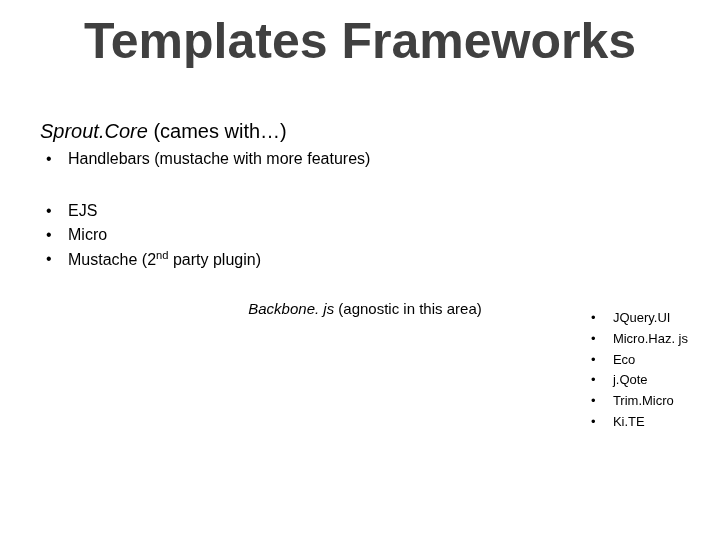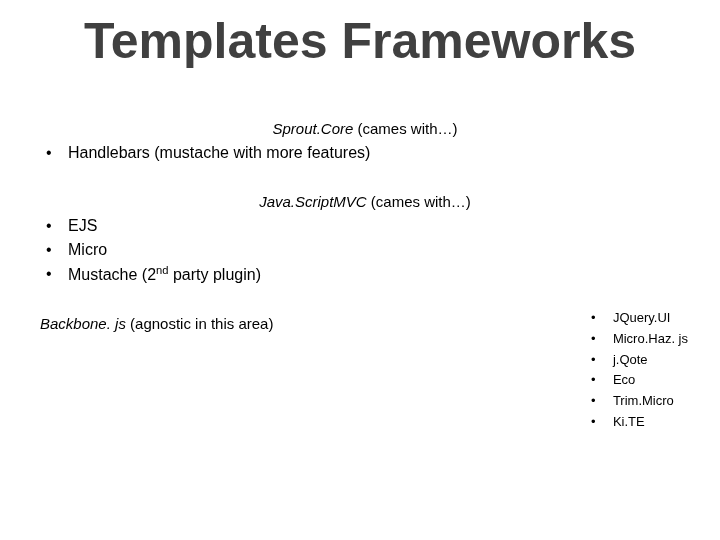--- a/index.html
+++ b/index.html
@@ -18,23 +18,22 @@
       text-align: center;
       padding-top: 12px;
     }
     .content {
       padding: 50px 30px 0 40px;
     }
     .section {
       margin-bottom: 28px;
     }
     .sect-heading {
-      font-size: 15px;
+      font-size: 20px;
       margin-bottom: 4px;
-      text-align: center;
     }
     .sect-heading .fname {
       font-style: italic;
     }
     ul.items {
       list-style: none;
       padding-left: 0;
     }
     ul.items li {
       font-size: 16px;
@@ -44,20 +43,21 @@
     }
     ul.items li::before {
       content: "•";
       position: absolute;
       left: 6px;
       top: 0;
     }
     .standalone {
       font-size: 15px;
       margin-top: 28px;
+      text-align: center;
     }
     .standalone .fname { font-style: italic; }
     .rightcol {
       position: absolute;
       right: 32px;
       top: 308px;
     }
     .rightcol ul.items li {
       font-size: 13px;
       line-height: 1.6;
@@ -74,38 +74,35 @@
   <div class="section">
     <div class="sect-heading">
       <span class="fname">Sprout.Core</span><span> (cames with…)</span>
     </div>
     <ul class="items">
       <li>Handlebars (mustache with more features)</li>
     </ul>
   </div>
 
   <div class="section">
-    <div class="sect-heading">
-      <span class="fname">Java.ScriptMVC</span><span> (cames with…)</span>
-    </div>
     <ul class="items">
       <li>EJS</li>
       <li>Micro</li>
       <li>Mustache (2<sup>nd</sup> party plugin)</li>
     </ul>
   </div>
 
   <div class="standalone">
     <span class="fname">Backbone. js</span><span> (agnostic in this area)</span>
   </div>
 
 </div>
 
 <div class="rightcol">
   <ul class="items">
     <li>JQuery.UI</li>
     <li>Micro.Haz. js</li>
+    <li>Eco</li>
     <li>j.Qote</li>
-    <li>Eco</li>
     <li>Trim.Micro</li>
     <li>Ki.TE</li>
   </ul>
 </div>
 
 </body></html>

